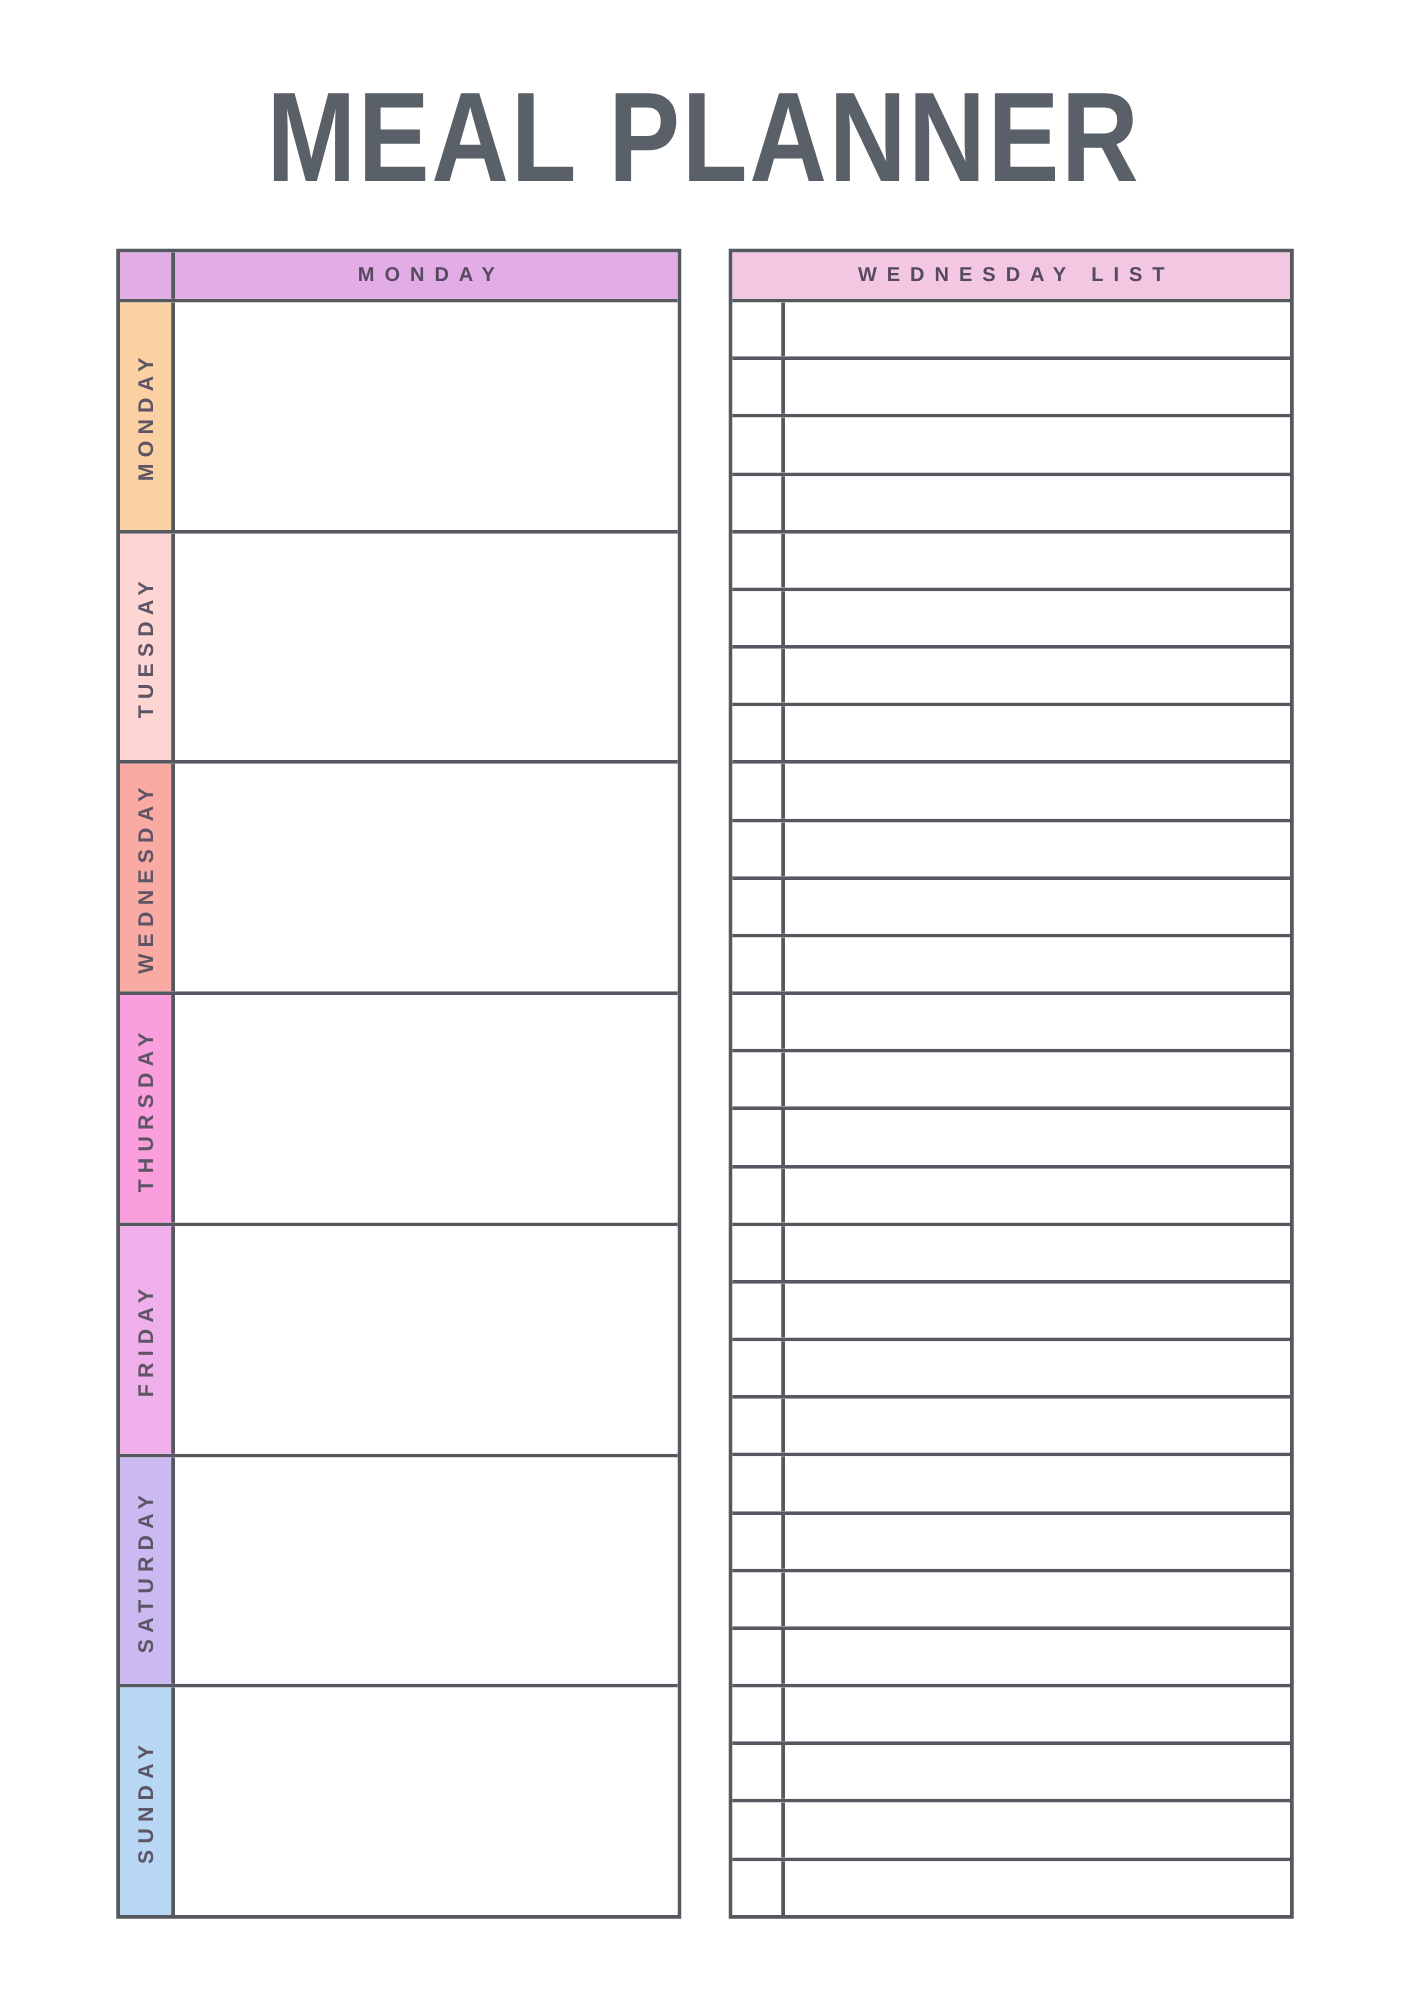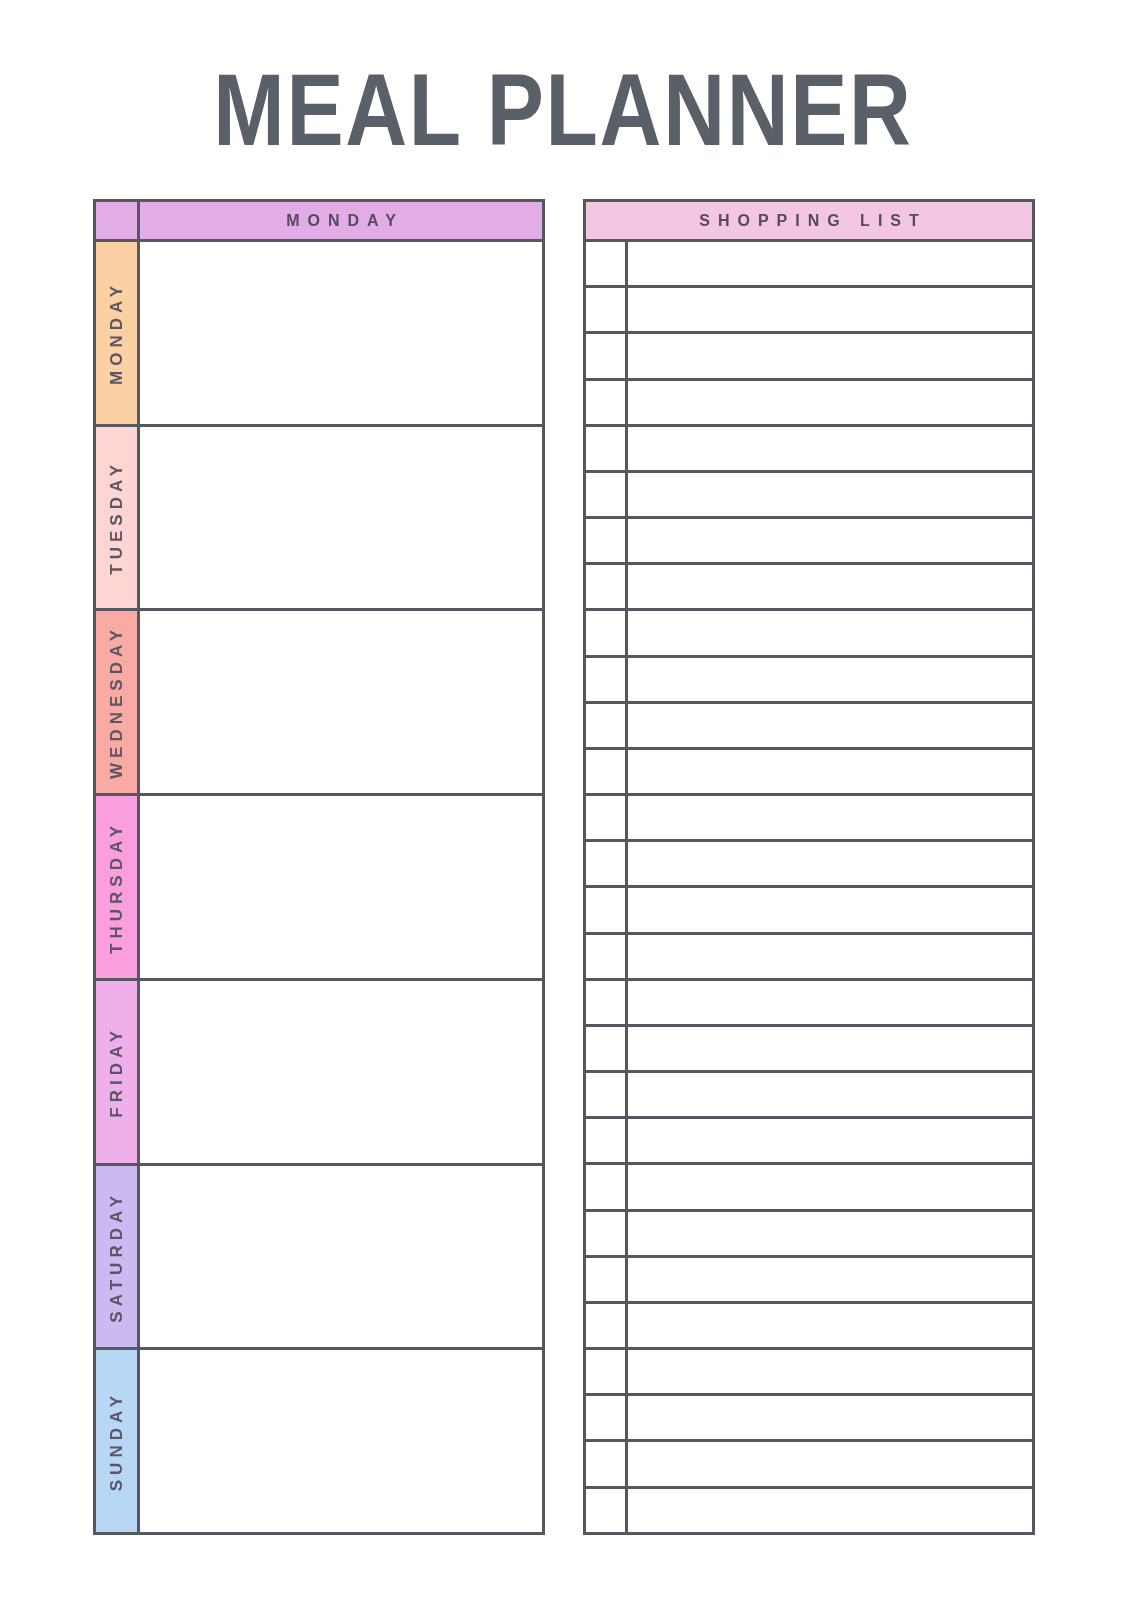--- a/index.html
+++ b/index.html
@@ -167,21 +167,21 @@
           <div class="day-label-cell" style="background: rgb(183, 215, 244);">
             <span class="day-label-text">SUNDAY</span>
           </div>
           <div class="meal-cell"></div>
         </div>
       </div>
   </div>
 
   <div class="table shopping">
     <div class="header-row">
-      <div class="header-cell">SHOPPING LIST</div>
+      <div class="header-cell">WEDNESDAY LIST</div>
     </div>
     <div class="rows" id="shopping-rows">
         <div class="shop-row">
           <div class="shop-check-cell"></div>
           <div class="shop-item-cell"></div>
         </div>
         <div class="shop-row">
           <div class="shop-check-cell"></div>
           <div class="shop-item-cell"></div>
         </div>

